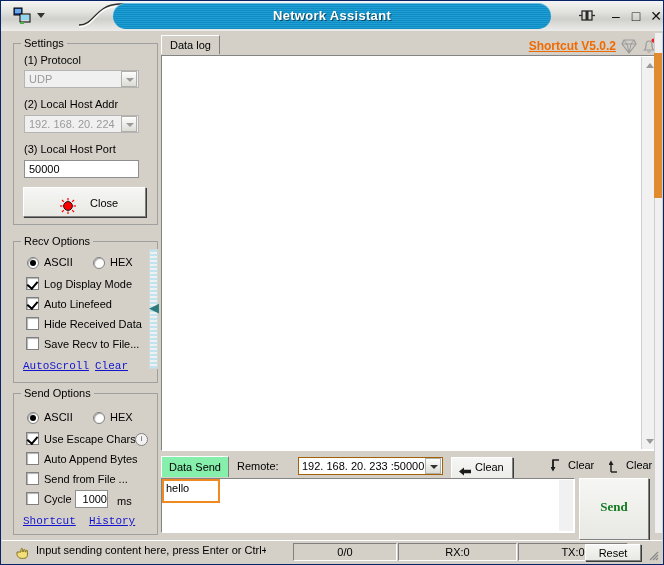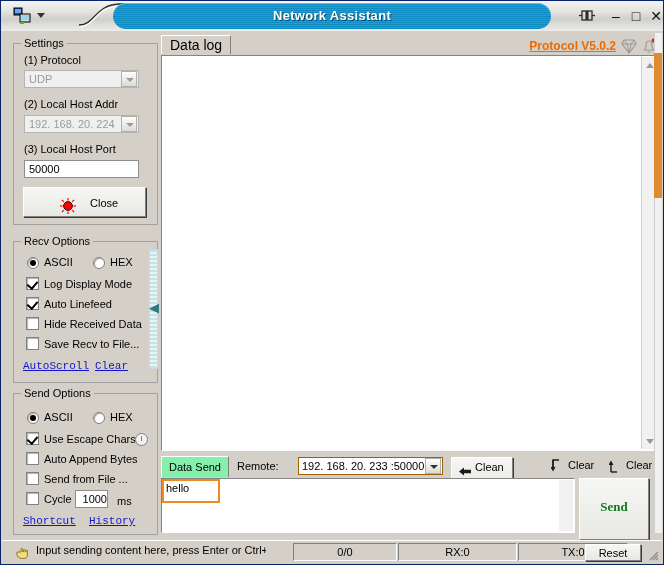--- a/index.html
+++ b/index.html
@@ -152,21 +152,21 @@
 
   
   .tabstrip{
     position:absolute;left:160px;top:34px;width:498px;height:20px;
   }
   .tab{
     position:absolute;left:0;top:0;height:20px;padding:0 8px;
     line-height:19px;box-sizing:border-box;
     background:#d4d0c8;
     border-top:1px solid #fff;border-left:1px solid #fff;border-right:1px solid #808080;
-    font-size:14px;
+    font-size:11px;
   }
   .tabline{
     position:absolute;left:52px;top:19px;width:446px;height:1px;background:#fff;
   }
   .netassist{
     position:absolute;right:47px;top:38px;
     color:#ef6a00;font-weight:bold;font-size:12px;text-decoration:underline;
     white-space:nowrap;
   }
   .gem{position:absolute;right:26px;top:38px;width:16px;height:15px;}
@@ -411,21 +411,21 @@
   <div class="link" style="left:22px;top:514px;">Shortcut</div>
   <div class="link" style="left:88px;top:514px;">History</div>
 
   <div class="splitter"></div>
   <div class="splitter-arrow">◀</div>
 
   <div class="tabstrip">
     <div class="tab">Data log</div>
     <div class="tabline"></div>
   </div>
-  <div class="netassist">Protocol V5.0.2</div>
+  <div class="netassist">Shortcut V5.0.2</div>
   <div class="gem">
     <svg width="16" height="15" viewBox="0 0 16 15">
       <path d="M3,1 L13,1 L15,5 L8,14 L1,5 Z" fill="none" stroke="#9a9a9a" stroke-width="1.2"></path>
       <path d="M1,5 L15,5 M3,1 L6,5 L8,14 M13,1 L10,5 L8,14" fill="none" stroke="#9a9a9a" stroke-width="1"></path>
     </svg>
   </div>
   <div class="bell">
     <svg width="16" height="16" viewBox="0 0 16 16">
       <path d="M3.5,12 C3.5,12 5,10.5 5,7.5 C5,4.5 6.3,3 8,3 C9.7,3 11,4.5 11,7.5 C11,10.5 12.5,12 12.5,12 Z" fill="none" stroke="#9a9a9a" stroke-width="1.2"></path>
       <path d="M6.6,13.4 C6.9,14.2 9.1,14.2 9.4,13.4" fill="none" stroke="#9a9a9a" stroke-width="1.1"></path>

